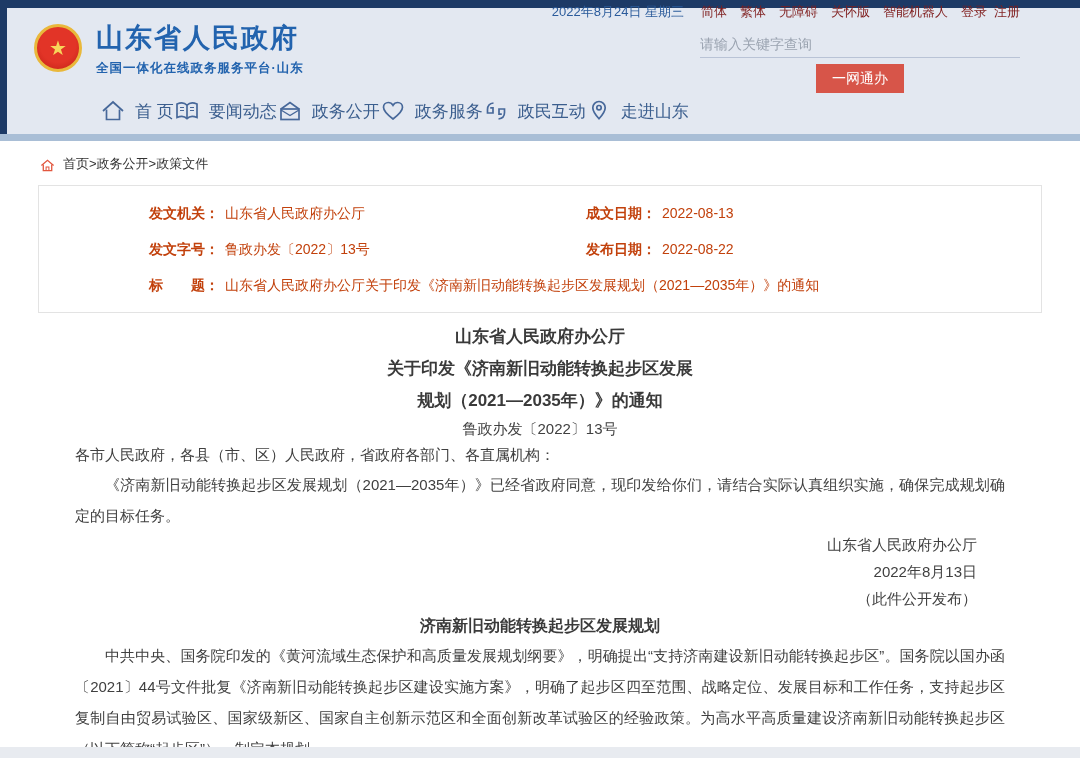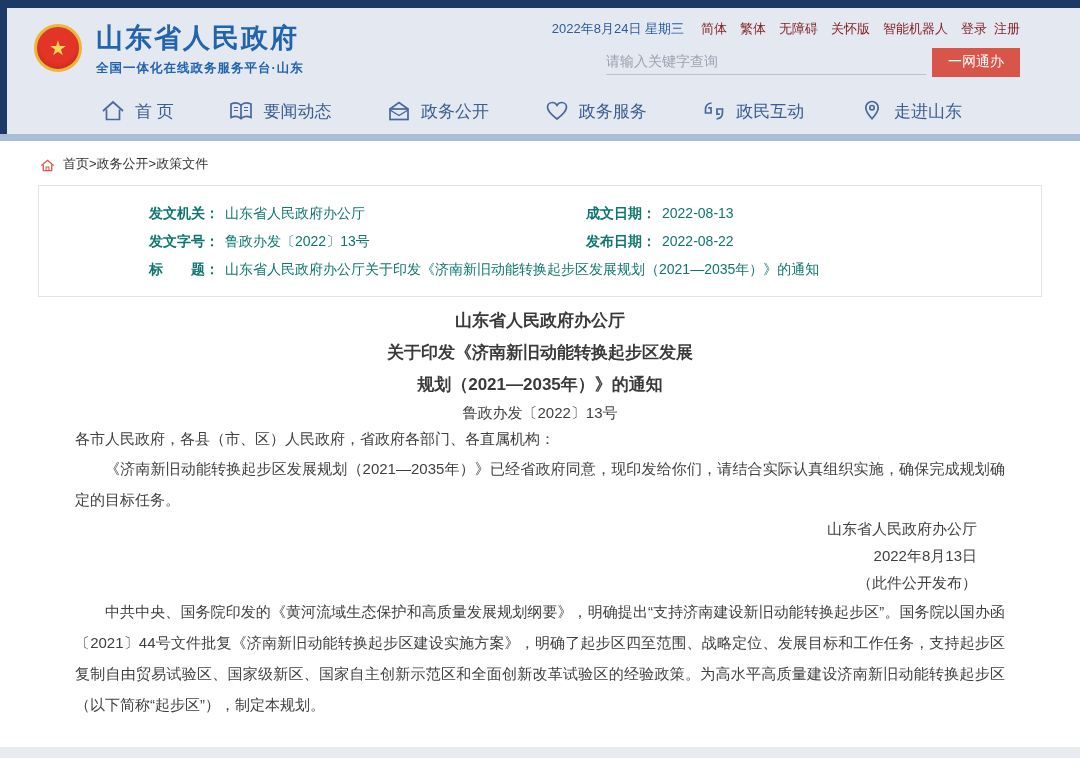--- a/index.html
+++ b/index.html
@@ -17,38 +17,38 @@
   .emblem { width:48px; height:48px; border-radius:50%; background:radial-gradient(circle at 50% 42%, #e23427 55%, #c01f15 100%); border:3px solid #e9b83b; display:flex; align-items:center; justify-content:center; color:#f7d65a; font-size:20px; line-height:1; }
   .brand-text { display:flex; flex-direction:column; gap:4px; }
   .site-title { color:#2263ae; font-size:27px; font-weight:bold; letter-spacing:2px; }
   .site-subtitle { color:#2263ae; font-size:12.5px; font-weight:bold; letter-spacing:1px; }
 
   .header-right { display:flex; flex-direction:column; align-items:flex-end; gap:10px; }
   .toplinks { display:flex; align-items:center; gap:13px; font-size:13px; color:#2b5b9b; }
   .toplinks .date { margin-right:4px; }
   .toplinks a { color:#7f1d1d; text-decoration:none; cursor:pointer; }
   .toplinks .tight { margin-left:-6px; }
-  .search-row { display:flex; gap:6px; }
+  .search-row { display:flex; align-items:center; gap:6px;flex-direction:column; }
   .search-input { width:320px; height:27px; background:transparent; border:none; border-bottom:1px solid #b9c3d6; outline:none; font-size:14px; color:#555; font-family:"Liberation Sans", sans-serif; }
   .search-input::placeholder { color:#9aa3b0; }
   .net-btn { width:88px; height:29px; background:#d75549; border:none; color:#fff; font-size:14px; cursor:pointer; font-family:"Liberation Sans", sans-serif; }
 
   
-  .main-nav { height:46px; background:#e3e8f1; display:flex; align-items:center; justify-content:space-between; padding:0 118px 0 100px; }
+  .main-nav { height:46px; background:#e3e8f1; display:flex; align-items:center; padding:0 118px 0 100px; }
   .nav-item { display:flex; align-items:center; gap:9px; color:#3b5e8e; font-size:17px; cursor:pointer; }
   .nav-item svg { display:block; }
   .nav-divider { height:7px; background:#a9bed6; }
 
   
   .breadcrumb { display:flex; align-items:flex-end; gap:8px; margin:14px 0 0 40px; font-size:13px; color:#333; }
   .breadcrumb svg { display:block; }
 
   
   .meta-box { margin:12px 38px 0 38px; border:1px solid #e3e3e3; background:#fff; padding:13px 20px 13px 110px; }
-  .meta-grid { display:grid; grid-template-columns:437px 1fr; row-gap:0; font-size:14px; color:#0f766e; }
+  .meta-grid { display:grid; grid-template-columns:437px 1fr; row-gap:8px; font-size:14px; color:#c2410c; }
   .meta-row { display:flex; line-height:28px; white-space:nowrap; }
   .meta-row.full { grid-column:1 / -1; white-space:normal; }
   .meta-label { font-weight:bold; margin-right:6px; }
 
   
   .article { margin:0 75px; padding-top:8px; color:#404040; font-size:15px; text-align:justify; }
   .title-line { text-align:center; font-weight:bold; font-size:17px; line-height:32px; color:#3a3a3a; }
   .doc-no { text-align:center; line-height:24px; font-size:15px; }
   .salutation { line-height:28px; }
   .para { text-indent:2em; line-height:31px; }
@@ -192,18 +192,19 @@
       <div class="title-line">关于印发《济南新旧动能转换起步区发展</div>
       <div class="title-line">规划（2021—2035年）》的通知</div>
       <div class="doc-no">鲁政办发〔2022〕13号</div>
       <p class="salutation">各市人民政府，各县（市、区）人民政府，省政府各部门、各直属机构：</p>
       <p class="para first">《济南新旧动能转换起步区发展规划（2021—2035年）》已经省政府同意，现印发给你们，请结合实际认真组织实施，确保完成规划确定的目标任务。</p>
       <div class="sign-block">
         <div>山东省人民政府办公厅</div>
         <div>2022年8月13日</div>
         <div>（此件公开发布）</div>
       </div>
+      <div class="sub-title">济南新旧动能转换起步区发展规划</div>
       <p class="para">中共中央、国务院印发的《黄河流域生态保护和高质量发展规划纲要》，明确提出“支持济南建设新旧动能转换起步区”。国务院以国办函〔2021〕44号文件批复《济南新旧动能转换起步区建设实施方案》，明确了起步区四至范围、战略定位、发展目标和工作任务，支持起步区复制自由贸易试验区、国家级新区、国家自主创新示范区和全面创新改革试验区的经验政策。为高水平高质量建设济南新旧动能转换起步区（以下简称“起步区”），制定本规划。</p>
     </article>
   </main>
 
   <div class="footer-strip"></div>
 </div>
 
 </body></html>

